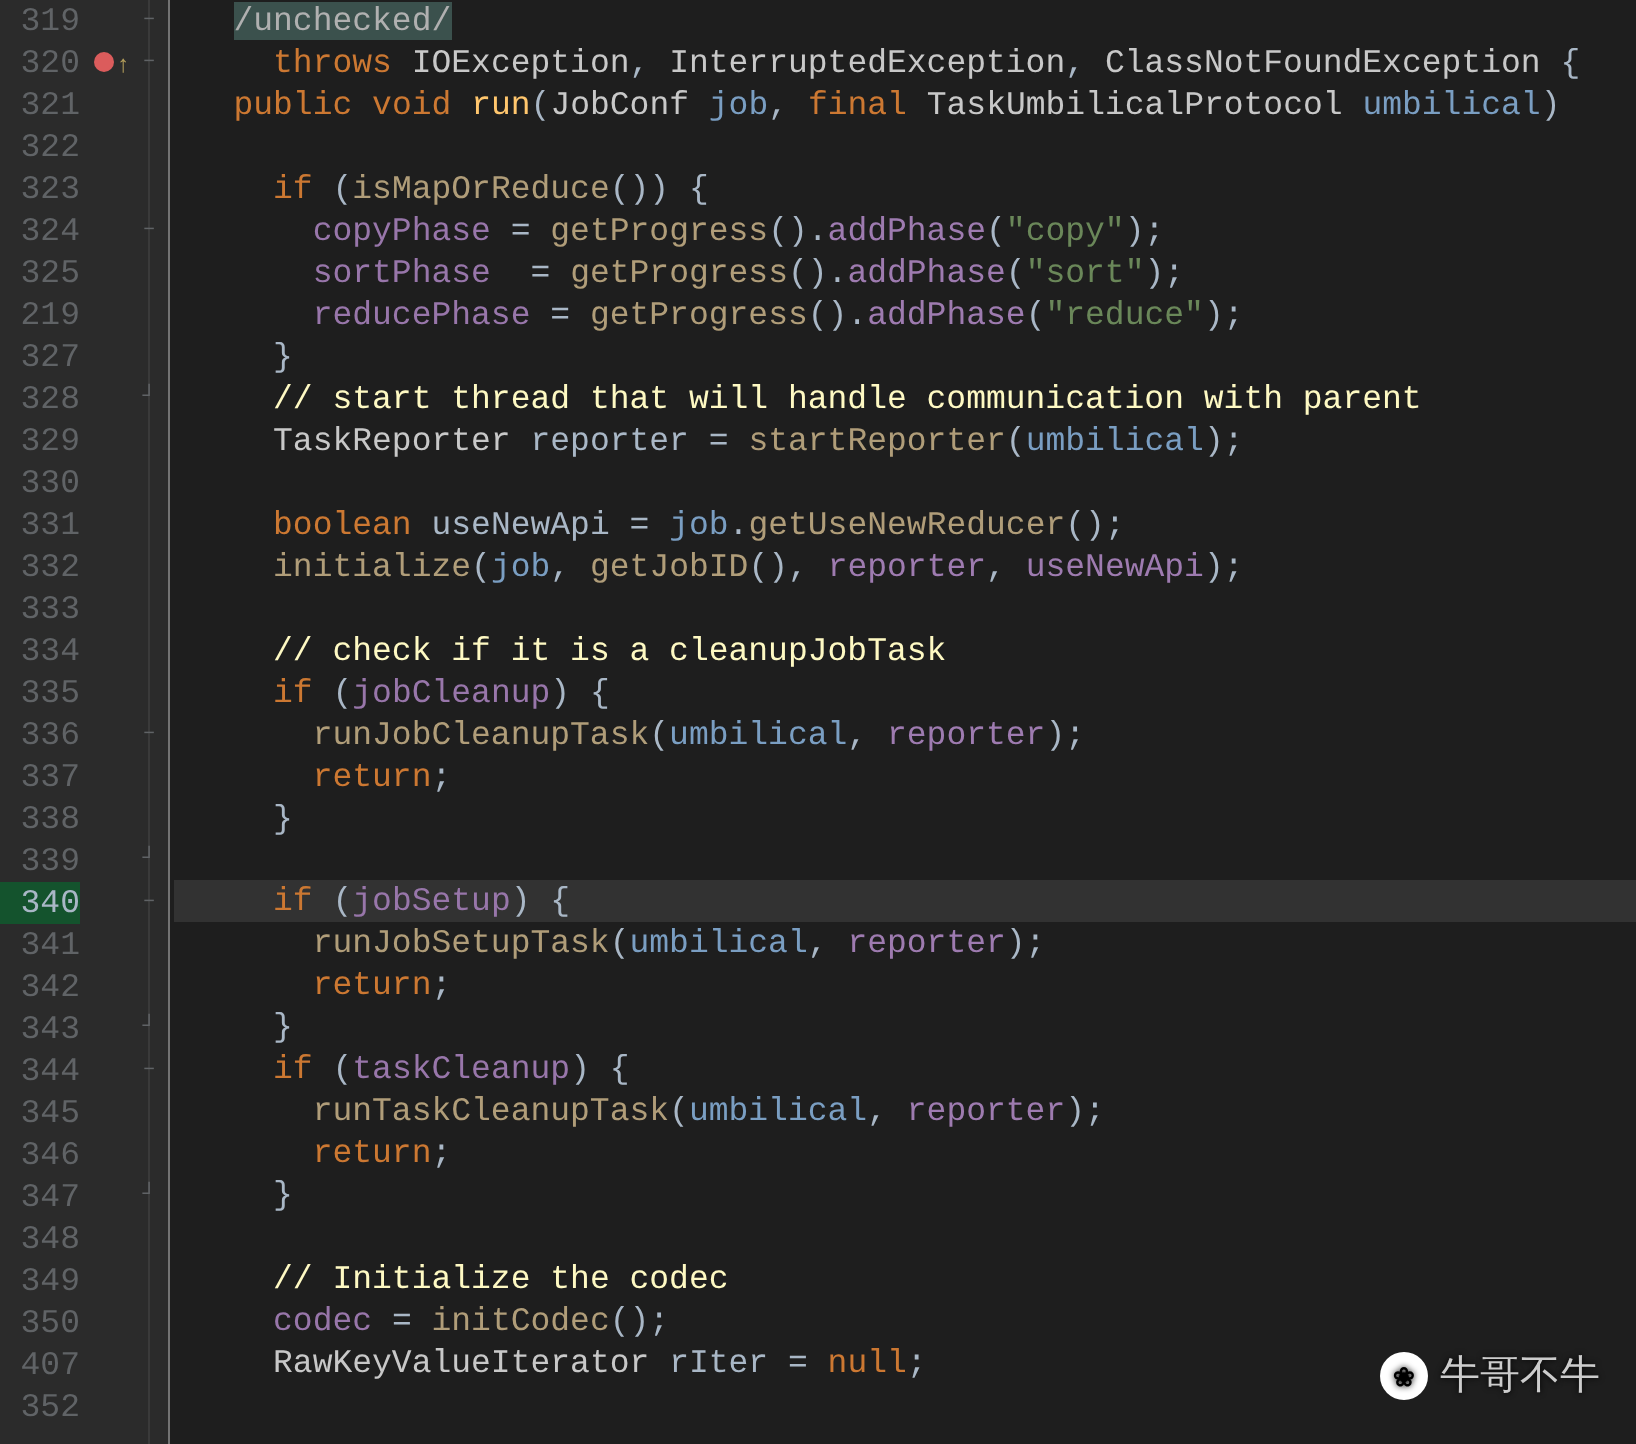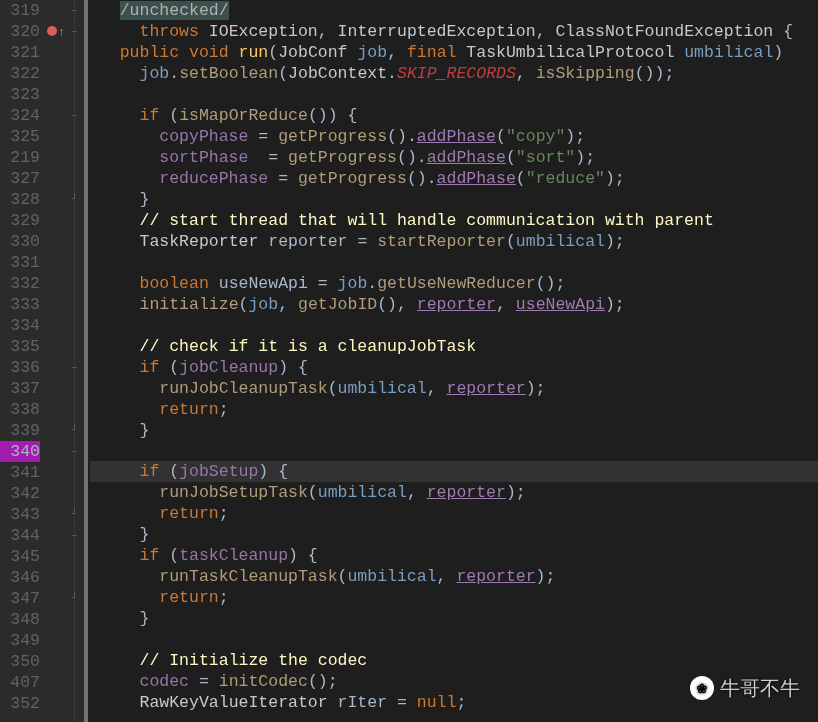--- a/index.html
+++ b/index.html
@@ -56,42 +56,42 @@
     height: 11px;
     color: #606366;
     font-size: 11px;
     line-height: 11px;
     text-align: center;
   }
   .code {
     flex: 1;
     background: #1e1e1e;
     position: relative;
-    border-left: 4px solid #737373;
+    border-left: 1px solid #737373;
   }
   .code-inner { padding-left: 2px; }
   .line { height: 21px; white-space: pre; }
   .line.current {
     background: #323232;
     margin-top: 20px;
   }
   .gutter .ln.current {
-    background: #a21caf;
+    background: #14532d;
     color: #a9b7c6;
   }
   .highlight-annot {
     background: #3b514d;
     color: #b0b0b0;
   }
   
   .kw   { color: #cc7832; }          
   .type { color: #c8c8c8; }          
   .mname{ color: #ffc66d; }          
   .call { color: #b09d79; }          
-  .call2{ color: #9e7bb0; text-decoration: underline; }          
+  .call2{ color: #9e7bb0; }          
   .field{ color: #9876aa; }          
   .param{ color: #7a9ec2; }          
   .str  { color: #6a8759; }          
   .cmt  { color: #fef9c3; }          
   .op   { color: #a9b7c6; }
   .err  { color: #bc3f3c; font-style: italic; }
   .under { }
   .bkpt {
     position:absolute;
     width:10px;height:10px;border-radius:50%;
@@ -173,21 +173,20 @@
     <span class="fold-mark" style="top:509px">┘</span>
     <span class="fold-mark" style="top:530px">–</span>
     <span class="fold-mark" style="top:593px">┘</span>
   </div>
 
   <div class="code">
     <div class="code-inner">
       <div class="line">   <span class="highlight-annot">/unchecked/</span></div>
       <div class="line">     <span class="kw">throws</span> <span class="type">IOException</span><span class="op">, </span><span class="type">InterruptedException</span><span class="op">, </span><span class="type">ClassNotFoundException</span> <span class="op">{</span></div>
       <div class="line">   <span class="kw">public</span> <span class="kw">void</span> <span class="mname">run</span><span class="op">(</span><span class="type">JobConf</span> <span class="param">job</span><span class="op">, </span><span class="kw">final</span> <span class="type">TaskUmbilicalProtocol</span> <span class="param">umbilical</span><span class="op">)</span></div>
-      <div class="line">     <span class="param">job</span><span class="op">.</span><span class="call">setBoolean</span><span class="op">(</span><span class="type">JobContext</span><span class="op">.</span><span class="err">SKIP_RECORDS</span><span class="op">, </span><span class="call">isSkipping</span><span class="op">());</span></div>
       <div class="line"> </div>
       <div class="line">     <span class="kw">if</span> <span class="op">(</span><span class="call">isMapOrReduce</span><span class="op">()) {</span></div>
       <div class="line">       <span class="field">copyPhase</span> <span class="op">= </span><span class="call">getProgress</span><span class="op">().</span><span class="call2">addPhase</span><span class="op">(</span><span class="str">"copy"</span><span class="op">);</span></div>
       <div class="line">       <span class="field">sortPhase</span>  <span class="op">= </span><span class="call">getProgress</span><span class="op">().</span><span class="call2">addPhase</span><span class="op">(</span><span class="str">"sort"</span><span class="op">);</span></div>
       <div class="line">       <span class="field">reducePhase</span> <span class="op">= </span><span class="call">getProgress</span><span class="op">().</span><span class="call2">addPhase</span><span class="op">(</span><span class="str">"reduce"</span><span class="op">);</span></div>
       <div class="line">     <span class="op">}</span></div>
       <div class="line">     <span class="cmt">// start thread that will handle communication with parent</span></div>
       <div class="line">     <span class="type">TaskReporter</span> <span class="op">reporter</span> <span class="op">= </span><span class="call">startReporter</span><span class="op">(</span><span class="param">umbilical</span><span class="op">);</span></div>
       <div class="line"> </div>
       <div class="line">     <span class="kw">boolean</span> <span class="op">useNewApi</span> <span class="op">= </span><span class="param">job</span><span class="op">.</span><span class="call">getUseNewReducer</span><span class="op">();</span></div>

